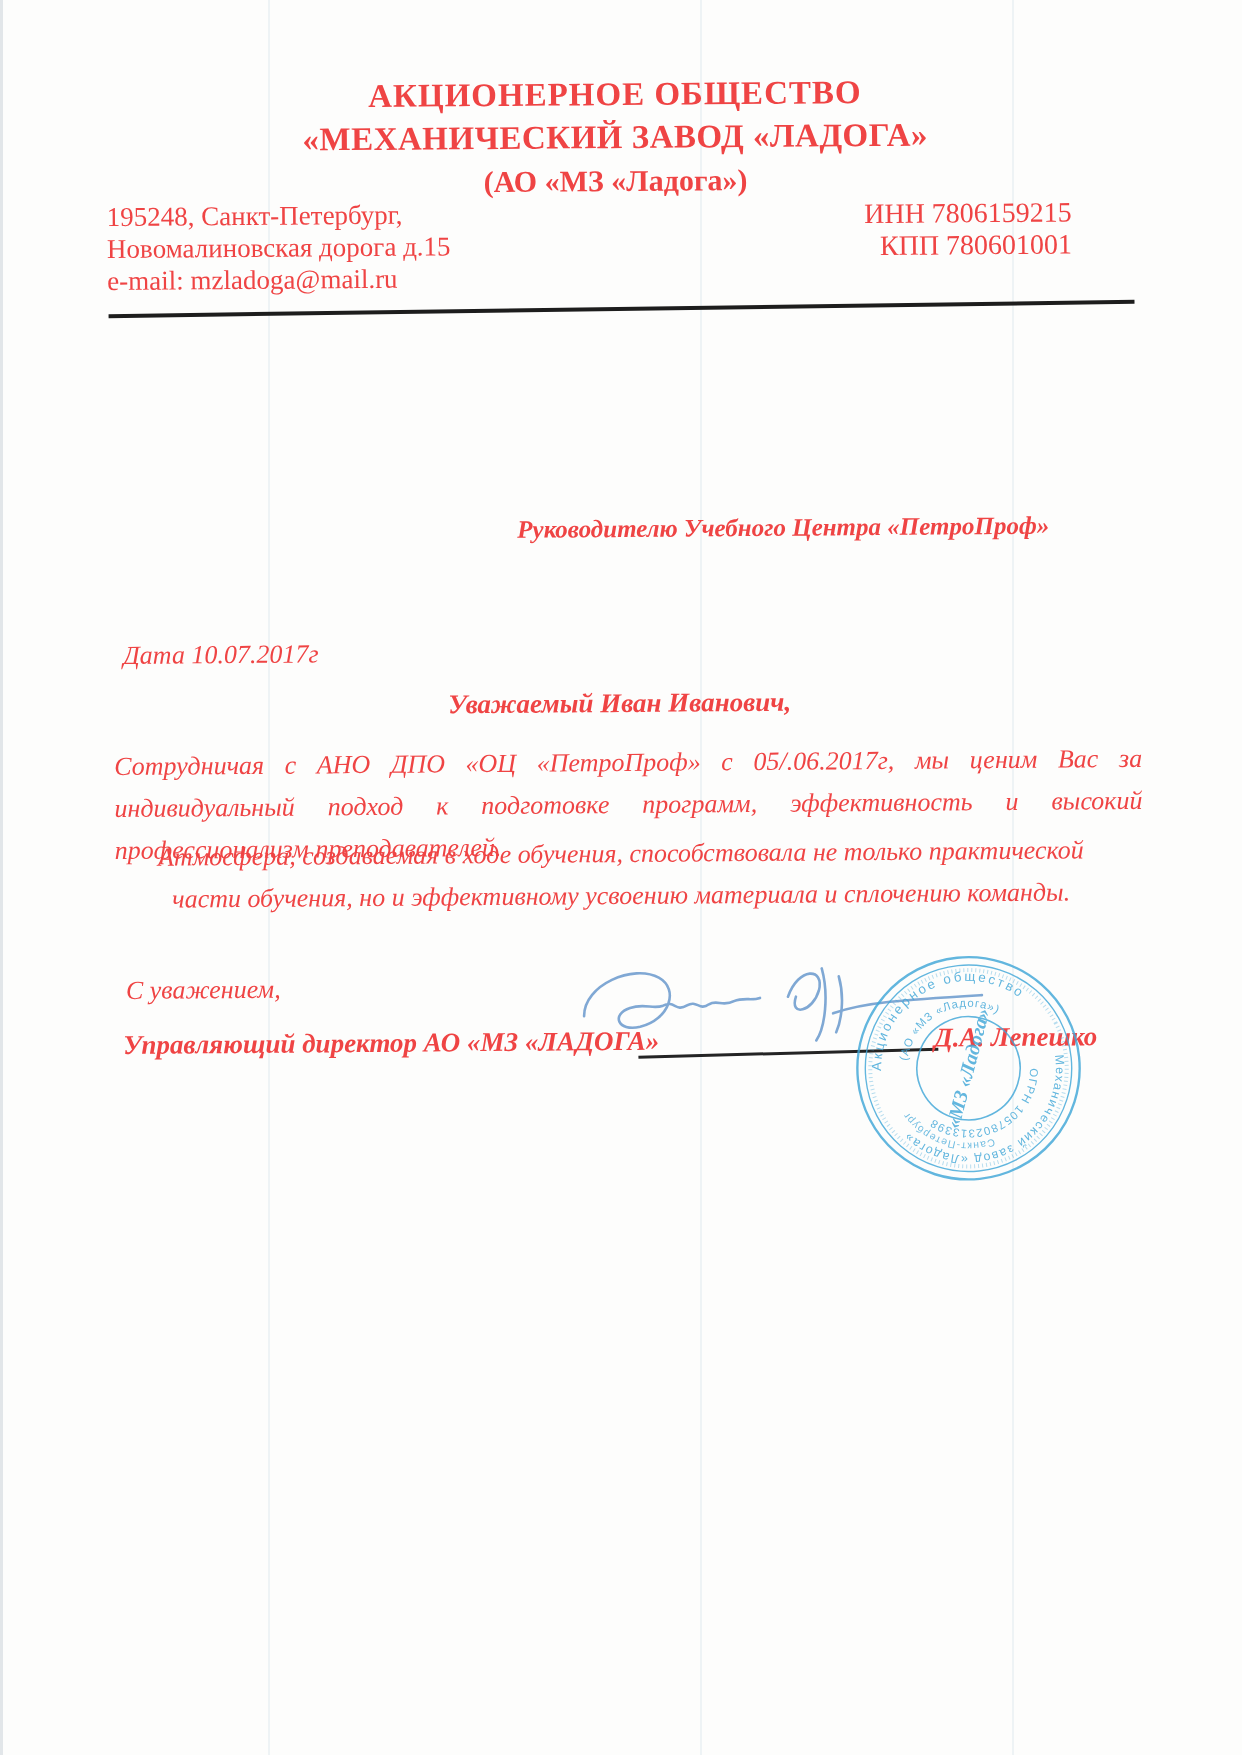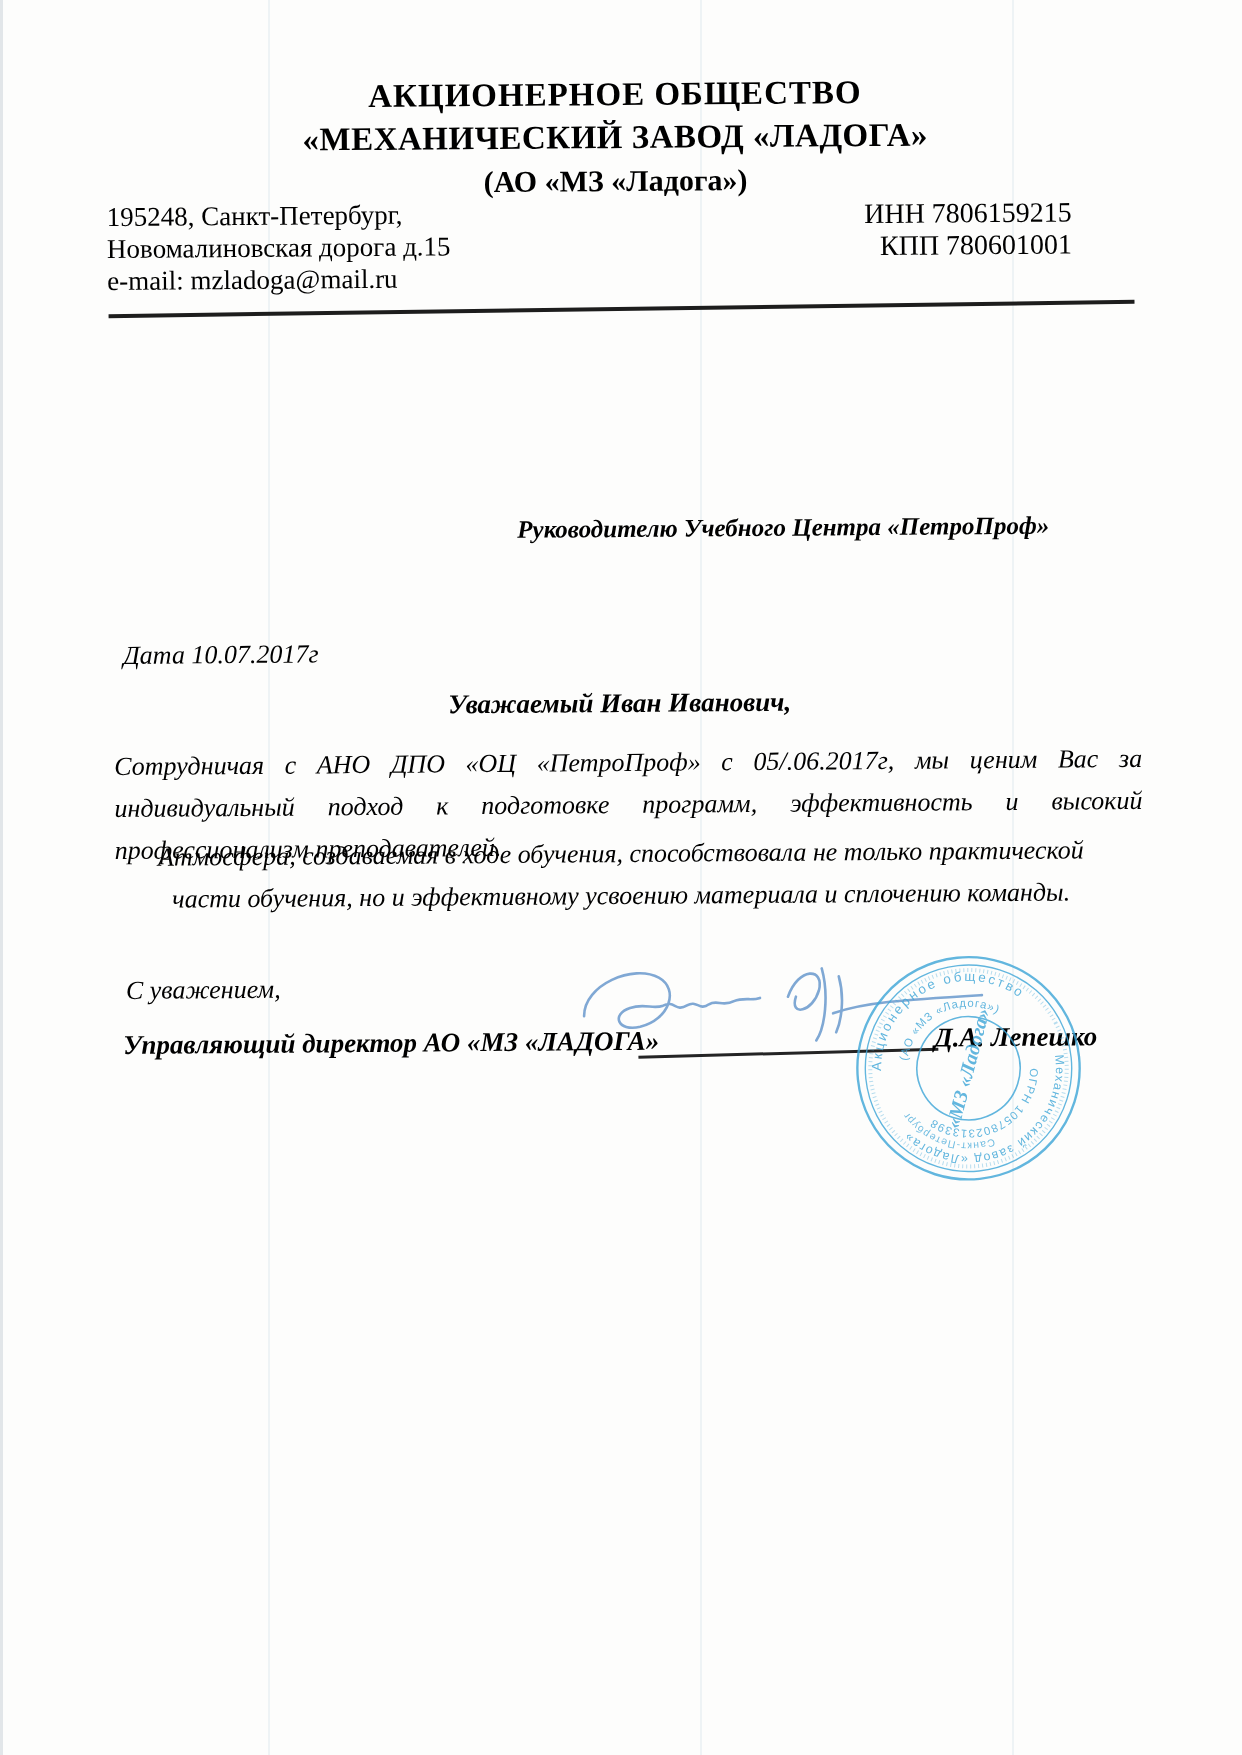--- a/index.html
+++ b/index.html
@@ -2,21 +2,21 @@
 <html><head>
 <meta charset="utf-8">
 <style>
   html,body{margin:0;padding:0;background:#ffffff;}
   .page{
     position:relative;
     width:1242px;height:1755px;
     background:#fdfdfc;
     overflow:hidden;
     font-family:"Liberation Serif","DejaVu Serif",serif;
-    color:#000000;
+    color:#ef4444;
   }
   .page-edge{position:absolute;left:0;top:0;bottom:0;width:3px;background:#ccd3d8;opacity:.55;}
   .scanline{position:absolute;top:0;bottom:0;width:2px;background:rgba(150,185,205,.14);}
   .skew{position:absolute;inset:0;transform:rotate(-0.45deg);transform-origin:50% 50%;}
 
   .org-head{position:absolute;left:0;width:100%;text-align:center;font-weight:bold;line-height:1;}
   .org-line1{top:78px;font-size:33px;letter-spacing:1px;}
   .org-line2{top:121px;font-size:33px;letter-spacing:.5px;}
   .org-line3{top:166px;font-size:30px;}
 

